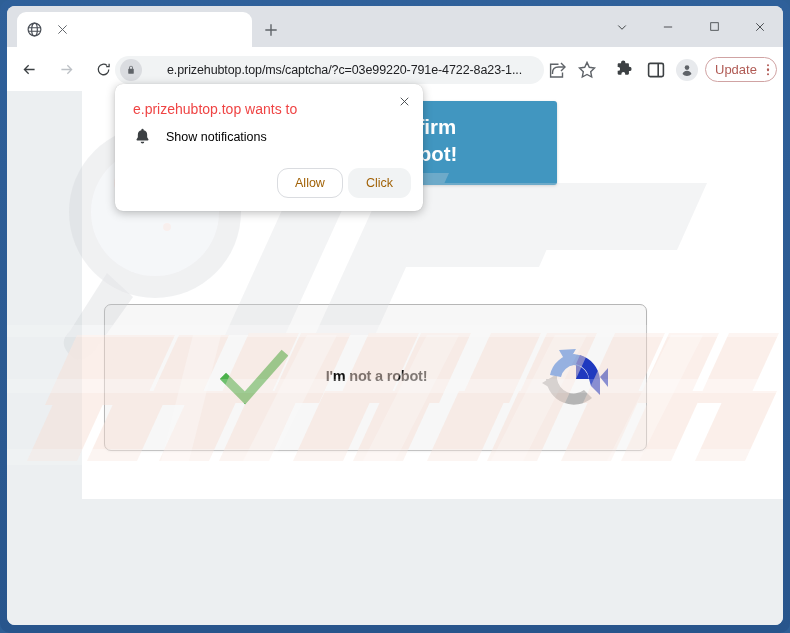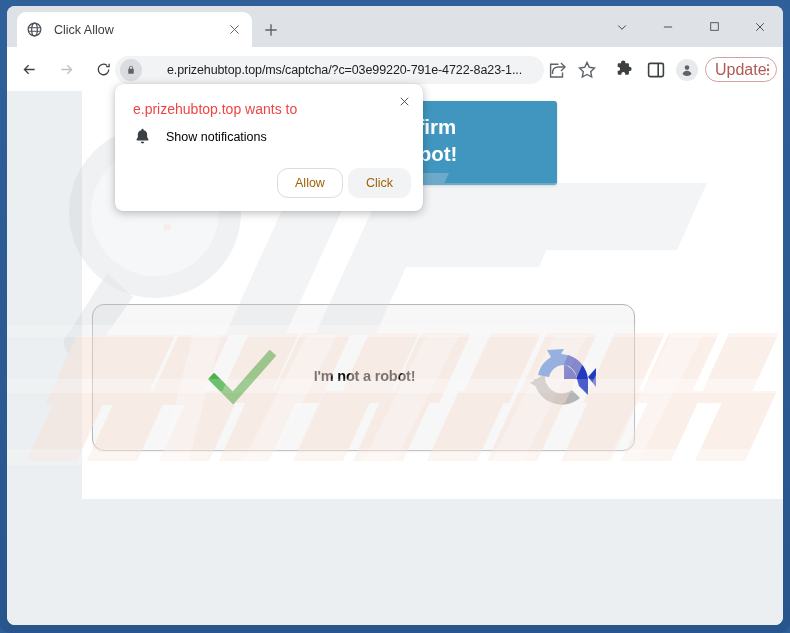--- a/index.html
+++ b/index.html
@@ -160,21 +160,21 @@
   #update-button {
     position: absolute;
     left: 698px; top: 10px;
     width: 72px; height: 25px;
     border: 1px solid #d0a3a3;
     border-radius: 13px;
     display: flex; align-items: center;
     padding-left: 9px;
   }
   #update-label {
-    font-size: 16px;
+    font-size: 13px;
     color: #b05a54;
     text-align: center;
   }
   #update-menu-dots {
     position: absolute;
     right: 7px; top: 50%;
     transform: translateY(-50%);
     display: flex; flex-direction: column; gap: 2px;
   }
   #update-menu-dots i {
@@ -212,25 +212,25 @@
     font-size: 20.5px;
     font-weight: bold;
     color: #ffffff;
     line-height: 1.32;
     white-space: nowrap;
   }
 
   
   #captcha-card {
     position: absolute;
-    left: 85px; top: 213px;
+    left: 97px; top: 213px;
     width: 543px; height: 147px;
     background: #f7f7f7;
     border: 1px solid #b6b6b6;
-    border-radius: 12px;
+    border-radius: 7px;
     box-shadow: 0 1px 2px rgba(0,0,0,.06);
   }
   #check-icon {
     position: absolute;
     left: 115px; top: 42px;
     width: 68px; height: 62px;
   }
   #captcha-label {
     position: absolute;
     left: 0; top: 63px;
@@ -327,21 +327,20 @@
     <div id="tab-strip">
 
       <div id="tab">
         <span id="tab-favicon">
           <svg viewBox="0 0 24 24" width="17" height="17" fill="none" stroke="currentColor" stroke-width="1.7">
             <circle cx="12" cy="12" r="9"></circle>
             <path d="M3.5 9.5h17M3.5 14.5h17"></path>
             <ellipse cx="12" cy="12" rx="4" ry="9"></ellipse>
           </svg>
         </span>
-        <span id="tab-title">Click Allow</span>
         <span id="tab-close">
           <svg viewBox="0 0 16 16" width="11" height="11" stroke="currentColor" stroke-width="1.4">
             <path d="M2 2 L14 14 M14 2 L2 14"></path>
           </svg>
         </span>
       </div>
 
       <div id="new-tab-button">
         <svg viewBox="0 0 16 16" width="14" height="14" stroke="currentColor" stroke-width="1.6">
           <path d="M8 1.5 V14.5 M1.5 8 H14.5"></path>

